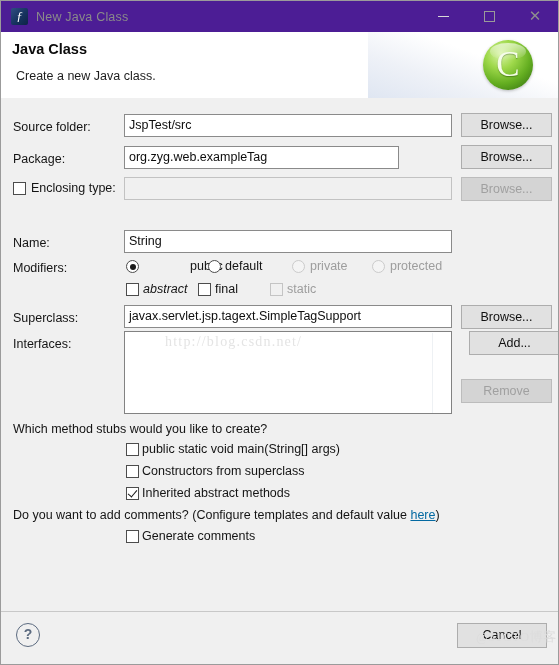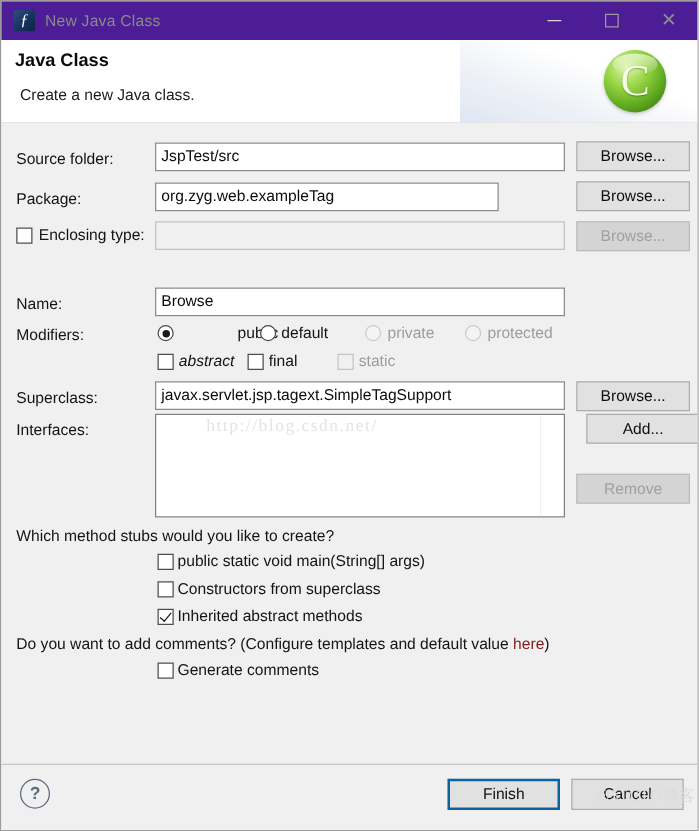--- a/index.html
+++ b/index.html
@@ -281,21 +281,22 @@
     left: 40px;
     top: 2px;
     font-family: "Liberation Serif", serif;
     font-size: 14px;
     letter-spacing: 1.2px;
     color: #e4e4e4;
     white-space: nowrap;
   }
 
   .link {
-    color: #7f1d1d;
+    color: #0369a1;
+    text-decoration: underline;
   }
 
   
   .footer {
     position: absolute;
     left: 0; top: 610px;
     width: 557px;
     height: 53px;
     background: #f0f0f0;
     border-top: 1px solid #c8c8c8;
@@ -378,21 +379,21 @@
     <div class="lbl" style="left:12px; top:54px;">Package:</div>
     <div class="tf" style="left:123px; top:48px; width:275px;">org.zyg.web.exampleTag</div>
     <div class="btn" style="left:460px; top:47px;">Browse...</div>
 
     <div class="cb" style="left:12px; top:84px;"></div>
     <div class="lbl" style="left:30px; top:83px;">Enclosing type:</div>
     <div class="tf disabled" style="left:123px; top:79px; width:328px;"></div>
     <div class="btn disabled" style="left:460px; top:79px;">Browse...</div>
 
     <div class="lbl" style="left:12px; top:138px;">Name:</div>
-    <div class="tf" style="left:123px; top:132px; width:328px;">Browse</div>
+    <div class="tf" style="left:123px; top:132px; width:328px;">String</div>
 
     <div class="lbl" style="left:12px; top:163px;">Modifiers:</div>
 
     <div class="rb sel" style="left:125px; top:162px;"></div>
     <div class="lbl" style="left:143px; top:161px;padding-left:46px;">public</div>
 
     <div class="rb" style="left:207px; top:162px;"></div>
     <div class="lbl" style="left:224px; top:161px;">default</div>
 
     <div class="rb disabled" style="left:291px; top:162px;"></div>
@@ -437,17 +438,16 @@
       <span>Do you want to add comments? (Configure templates and default value </span><span class="link">here</span><span>)</span>
     </div>
 
     <div class="cb" style="left:125px; top:432px;"></div>
     <div class="lbl" style="left:141px; top:431px;">Generate comments</div>
 
   </div>
 
   <div class="footer"></div>
   <div class="help-icon">?</div>
-  <div class="fbtn primary" style="left:357px; top:622px;">Finish</div>
   <div class="fbtn" style="left:456px; top:622px;">Cancel</div>
   <div class="wm-bottom">@51CTO博客</div>
 
 </div>
 
 </body></html>

